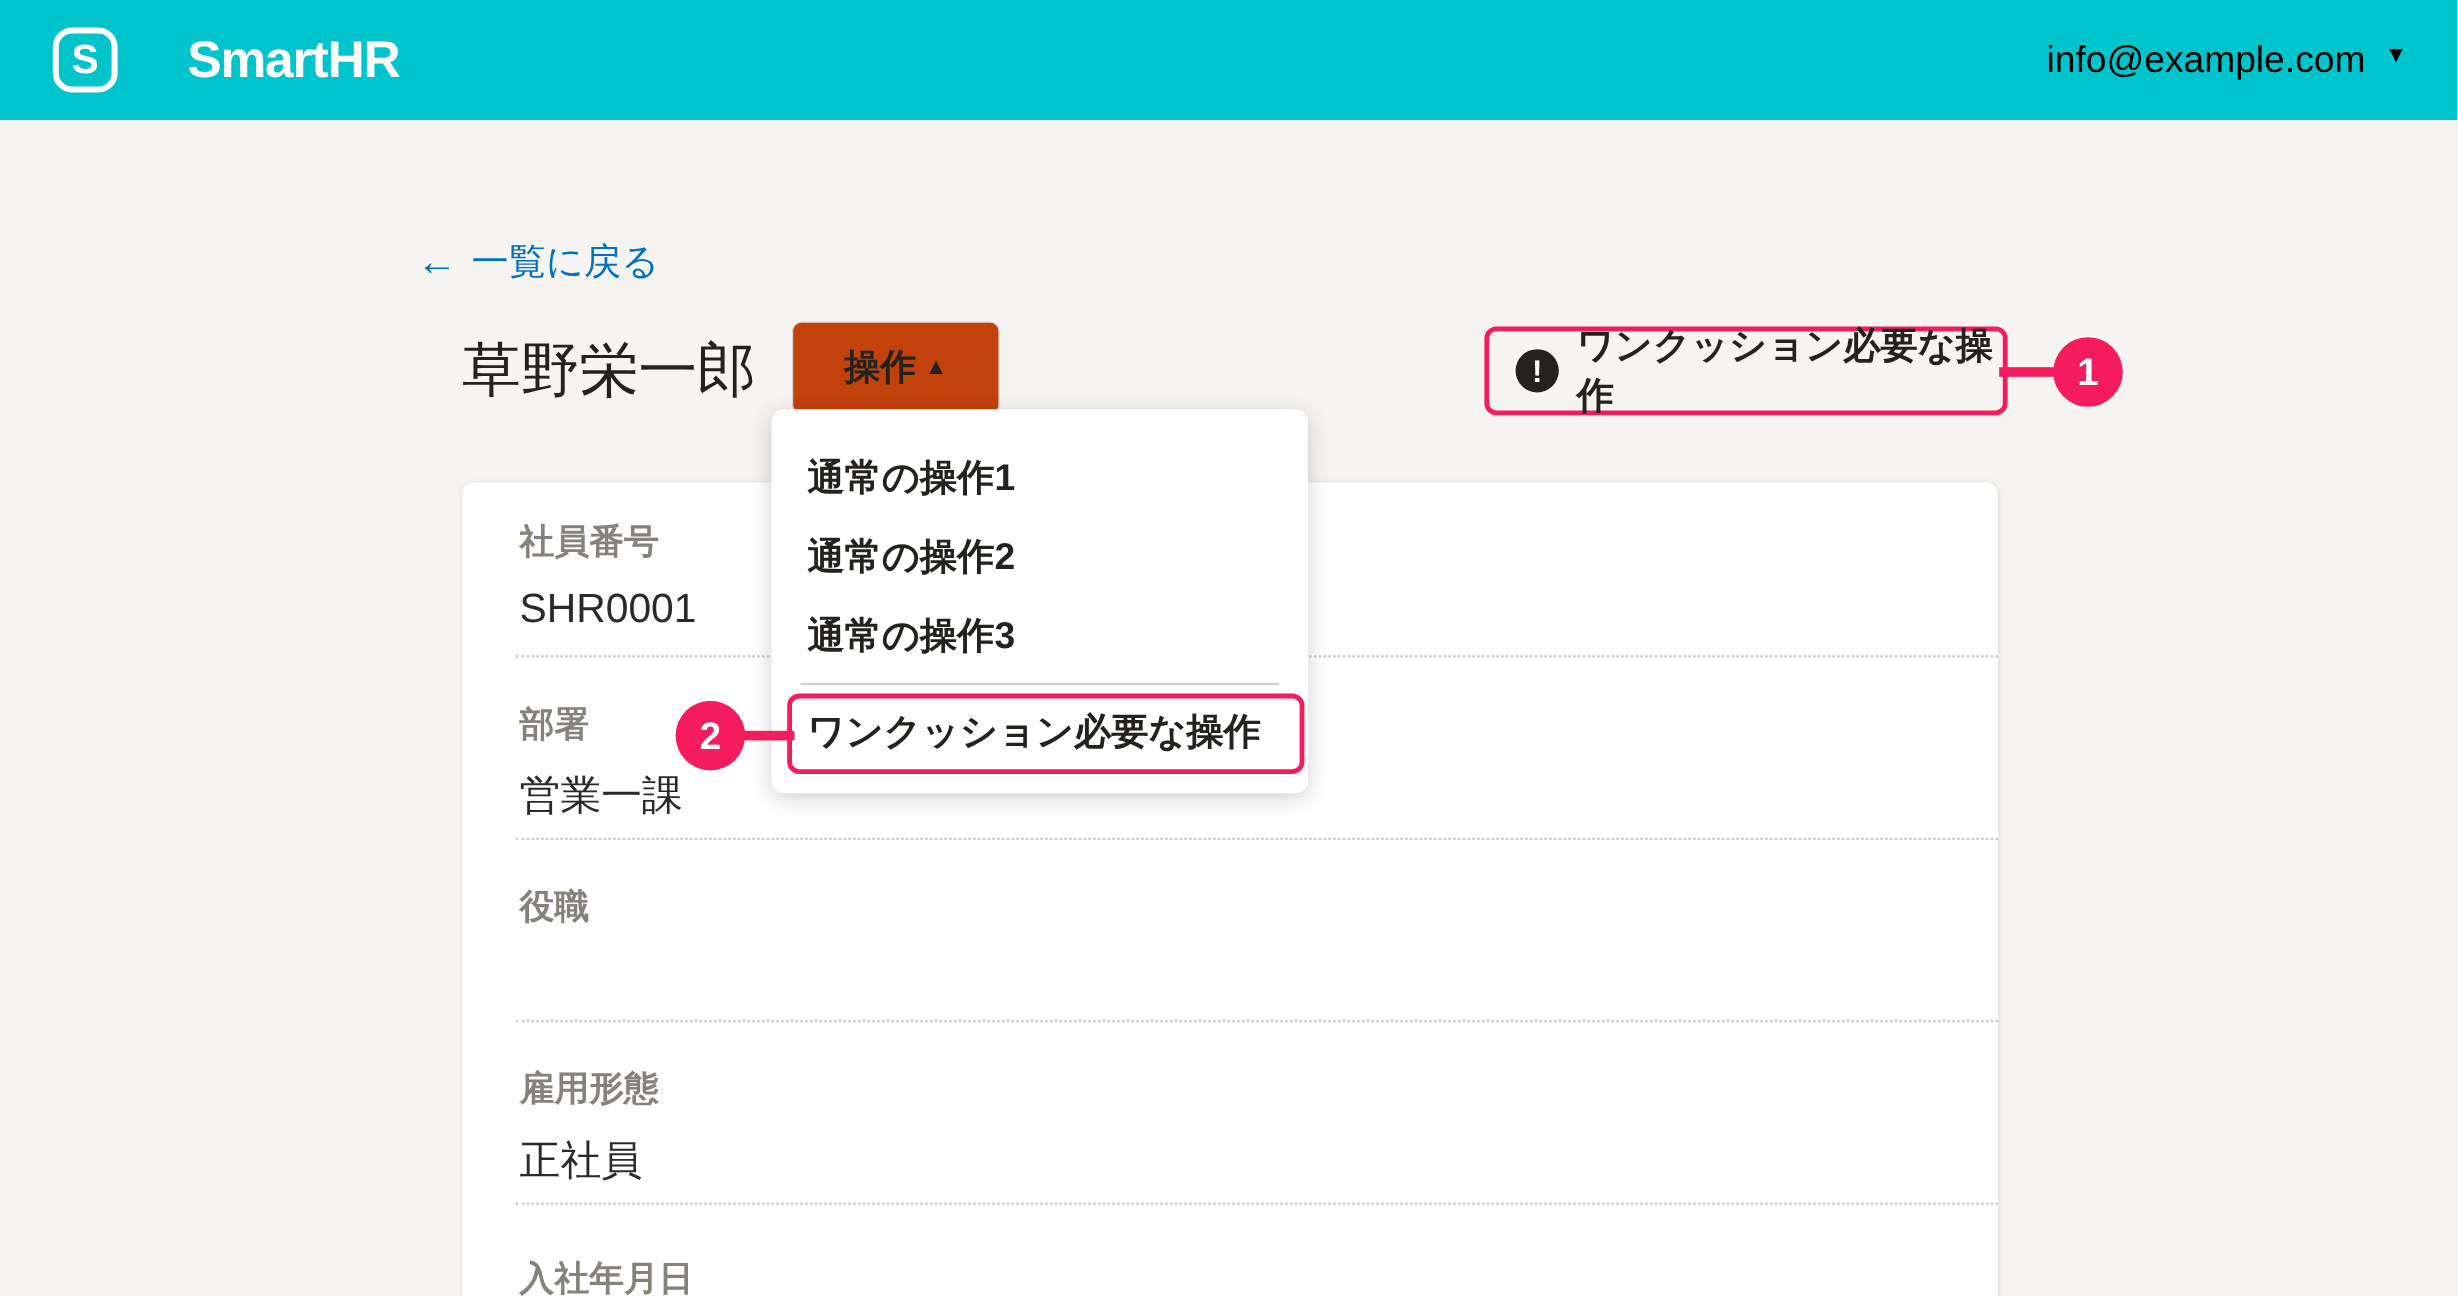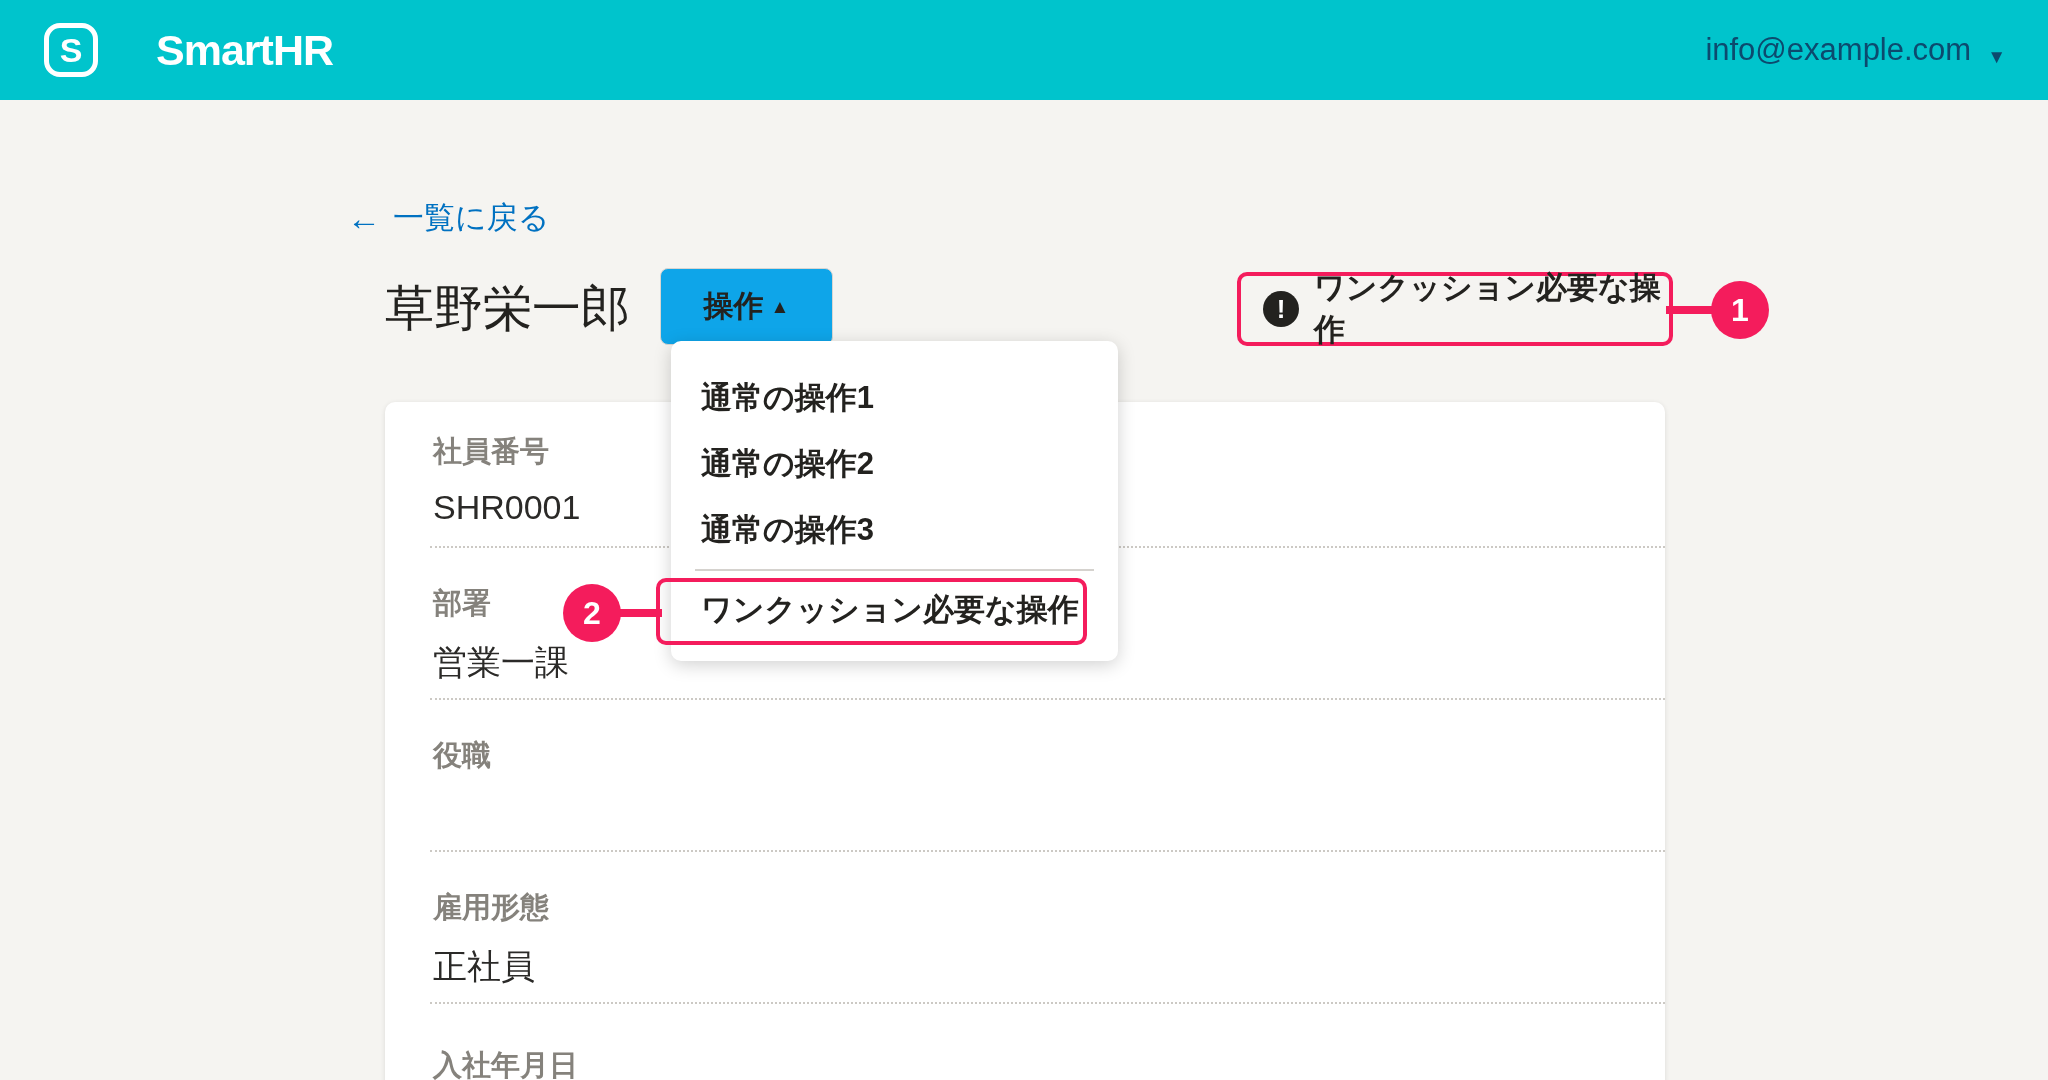--- a/index.html
+++ b/index.html
@@ -27,42 +27,42 @@
     width: 54px; height: 54px;
     border: 5px solid #ffffff;
     border-radius: 16px;
     display: flex; align-items: center; justify-content: center;
     color: #ffffff; font-size: 34px; font-weight: bold;
   }
   .logo-text {
     color: #ffffff; font-size: 43px; font-weight: bold; letter-spacing: -1px; margin-left: 44px;
   }
   .account {
-    display: flex; align-items: flex-end; gap: 16px;
-    color: #0c4a6e; font-size: 31px; cursor: pointer;
+    display: flex; align-items: flex-start; gap: 16px;
+    color: #000000; font-size: 31px; cursor: pointer;
   }
   .account .caret { font-size: 19px; padding-top: 4px; }
 
   
   .back-link {
     position: absolute; left: 347px; top: 197px;
     display: flex; align-items: center; gap: 12px;
     color: #0071c1; font-size: 31px; text-decoration: none; cursor: pointer;
   }
   .back-link .arrow { font-size: 34px; font-weight: bold; }
 
   
   .page-title {
     position: absolute; left: 385px; top: 276px;
     font-size: 49px; font-weight: normal; color: #23221f;
   }
   .actions-button {
     position: absolute; left: 660px; top: 268px;
     width: 173px; height: 77px;
-    background: #0ea5e9;
+    background: #c2410c;
     border: 1px solid #d8d5d1;
     border-radius: 8px;
     display: flex; align-items: center; justify-content: center; gap: 7px;
     font-size: 30px; font-weight: bold; color: #23221f;
     cursor: pointer;
   }
   .actions-button .caret { font-size: 19px; }
 
   
   .profile-card {
@@ -79,21 +79,21 @@
     padding: 36px 0 0 3px;
     border-bottom: 2px dotted #ccc9c4;
   }
   .field-row:first-child { height: 146px; padding-top: 30px; }
   .field-row:last-child { border-bottom: none; padding-top: 42px; }
   .field-label { font-size: 29px; font-weight: bold; color: #85827c; }
   .field-value { margin-top: 16px; font-size: 34px; color: #2b2a28; }
 
   
   .dropdown-menu {
-    position: absolute; left: 671px; top: 341px;
+    position: absolute; left: 643px; top: 341px;
     width: 447px;
     background: #ffffff;
     border-radius: 10px;
     box-shadow: 0 4px 18px rgba(0,0,0,0.18);
     padding: 24px 0 18px 0;
     z-index: 5;
   }
   .menu-item {
     height: 66px; line-height: 66px;
     padding-left: 30px;

